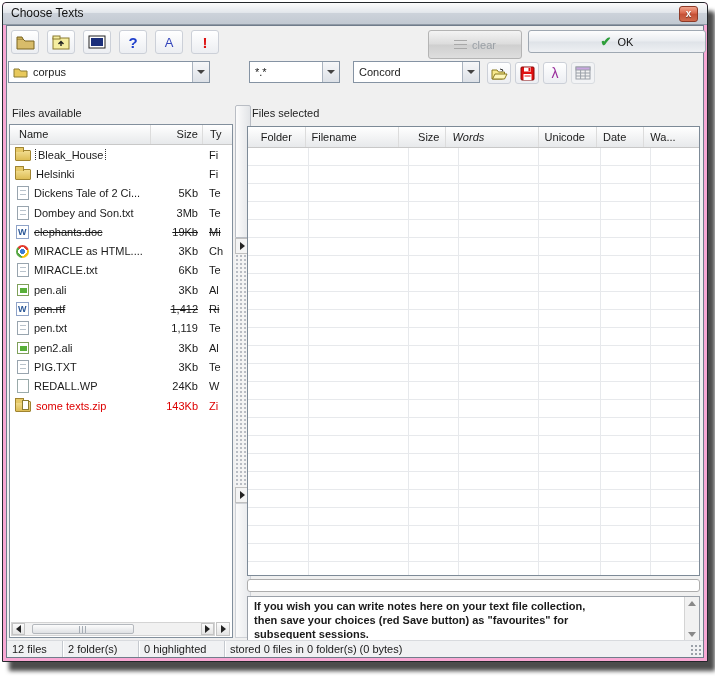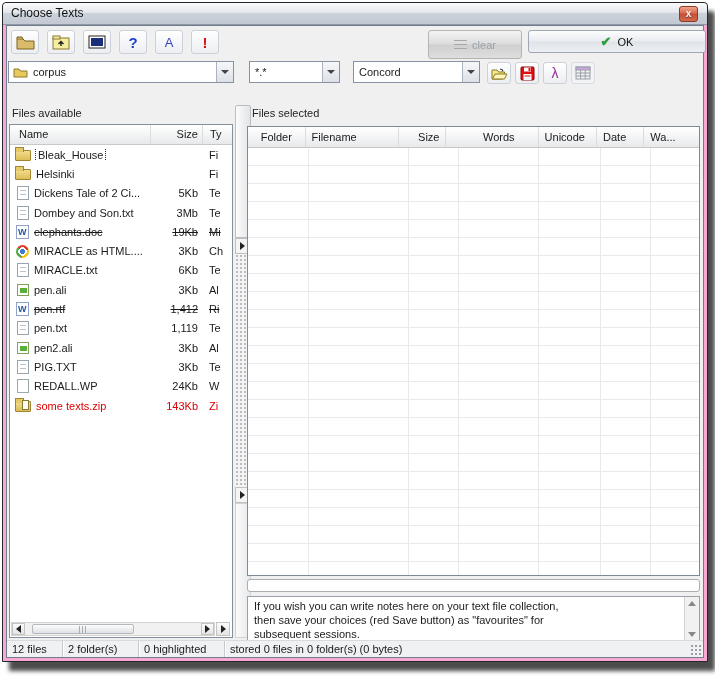--- a/index.html
+++ b/index.html
@@ -136,21 +136,21 @@
       linear-gradient(#e7e9ec,#e7e9ec), linear-gradient(#e7e9ec,#e7e9ec),
       repeating-linear-gradient(to bottom, transparent 0 17px, #e7e9ec 17px 18px);
     background-repeat:no-repeat,no-repeat,no-repeat,no-repeat,no-repeat,no-repeat,repeat;
     background-size:1px 100%,1px 100%,1px 100%,1px 100%,1px 100%,1px 100%,100% 18px;
     background-position:60px 0,160px 0,210px 0,290px 0,352px 0,402px 0,0 0; }
 
   .thin-field { position:absolute; left:240px; right:3px; top:553px; height:13px;
     background:#fff; border:1px solid #adadad; border-radius:3px; }
 
   .notes { position:absolute; left:240px; right:3px; top:570px; height:46px;
-    background:#fff; border:1px solid #9aa0a8; }
+    background:#fff; border:1px solid #9aa0a8;font-weight:bold; }
   .notes-text { position:absolute; left:6px; top:2px; right:18px; bottom:2px;
     white-space:pre-line; line-height:14px; overflow:hidden; }
   .notes-scroll { position:absolute; right:0; top:0; bottom:0; width:15px;
     background:#f1f1f1; border-left:1px solid #d4d4d4; }
   .tri-u { width:0; height:0; border-left:4px solid transparent; border-right:4px solid transparent; border-bottom:5px solid #888; position:absolute; left:3px; top:4px; }
   .tri-dn { width:0; height:0; border-left:4px solid transparent; border-right:4px solid transparent; border-top:5px solid #888; position:absolute; left:3px; bottom:4px; }
 
   
   .statusbar { position:absolute; left:0; right:0; bottom:0; height:17px;
     background:#f0f1f3; border-top:1px solid #d8dade; display:flex; align-items:center; }
@@ -214,21 +214,21 @@
 
     <div class="clear-btn">
       <span class="clear-lines"></span>
       <span>clear</span>
     </div>
     <div class="ok-btn">
       <span class="ok-check">✔</span>
       <span>OK</span>
     </div>
 
-    <div class="combo" style="left:1px;width:226px">
+    <div class="combo" style="left:1px;width:202px">
       <span style="margin-left:4px">
         <svg width="15" height="12">
             <path d="M1 3 h5 l1.5 2 h6.5 v6 h-13 z" fill="#e8c95c" stroke="#8a7a30"></path>
           </svg>
       </span>
       <span class="val">corpus</span>
       <span class="arrow">
           <span class="tri-d"></span>
         </span>
     </div>
@@ -399,21 +399,21 @@
           <span class="tri-r"></span>
         </div>
       <div class="vs-rest" style="top:398px;bottom:0"></div>
     </div>
 
     <div class="right-table">
       <div class="rt-header" id="rt-header">
           <div style="width: 60px; text-align: center;">Folder</div>
           <div style="width: 100px; text-align: left;">Filename</div>
           <div style="width: 50px; text-align: right;">Size</div>
-          <div style="width: 80px; text-align: right;">Words</div>
+          <div style="width: 80px; text-align: left; font-style: italic;">Words</div>
           <div style="width: 62px; text-align: left; margin-left: 17px;">Unicode</div>
           <div style="width: 50px; text-align: left;">Date</div>
           <div style="width: 59px; text-align: left;">Wa...</div>
         </div>
       <div class="rt-grid"></div>
     </div>
 
     <div class="thin-field"></div>
 
     <div class="notes">

